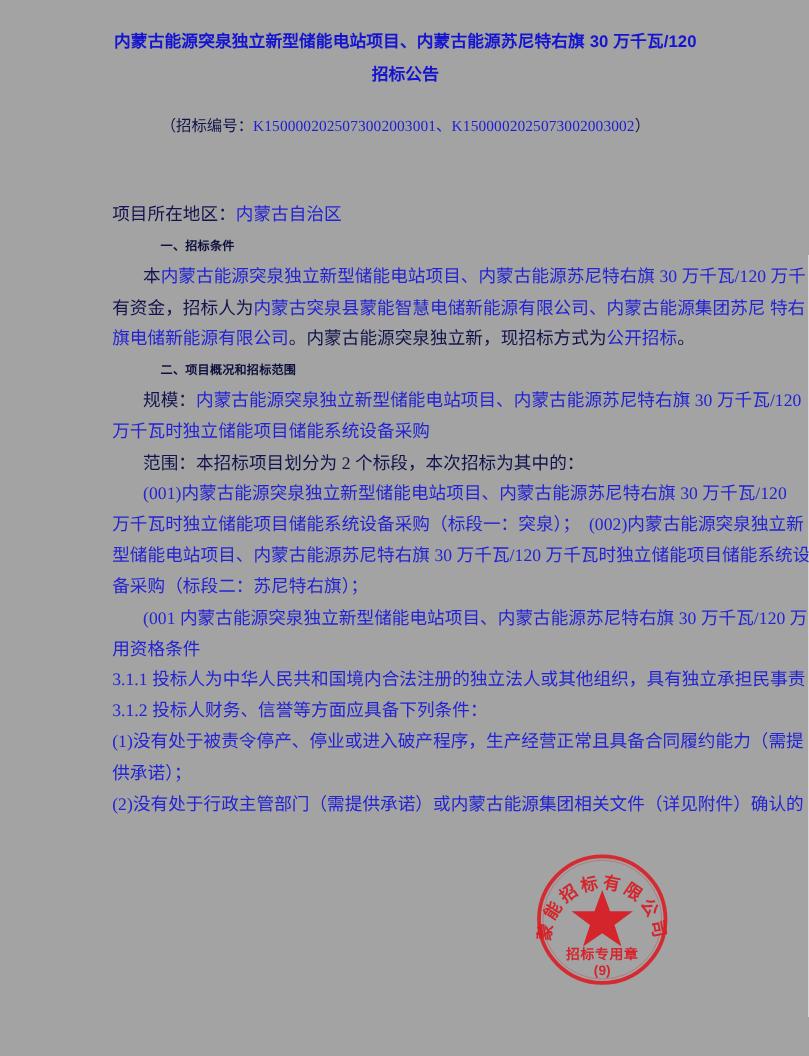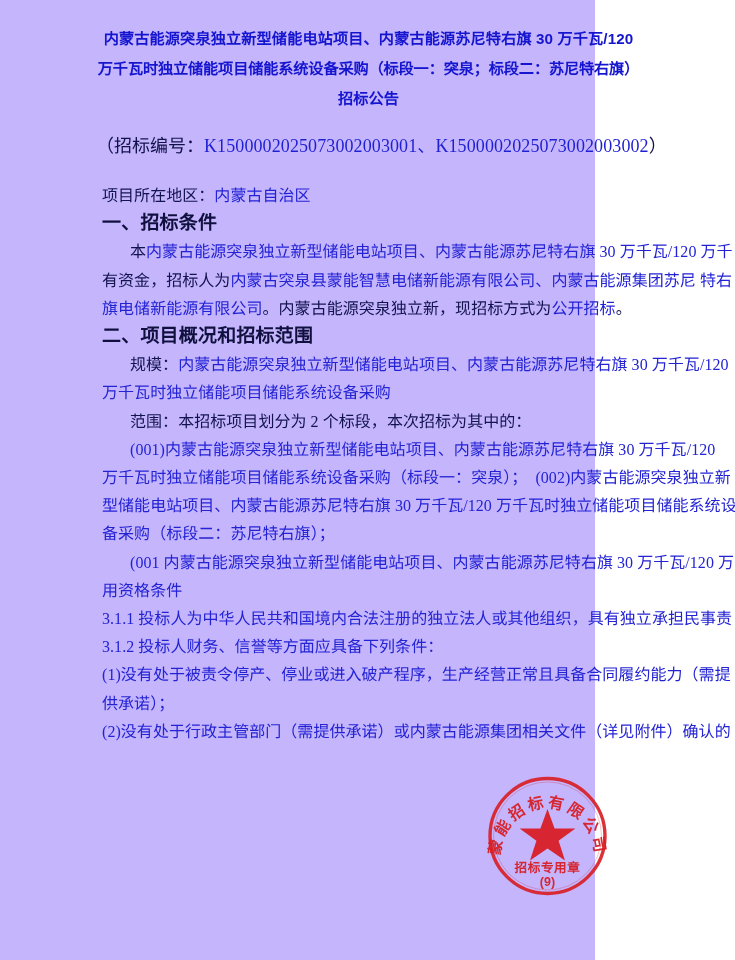--- a/index.html
+++ b/index.html
@@ -14,23 +14,23 @@
     position: relative;
     overflow: hidden;
     font-family: "Liberation Serif", "DejaVu Serif", serif;
     -webkit-font-smoothing: antialiased;
   }
 
   
   #page {
     position: absolute;
     left: 0; top: 0;
-    width: 595px;
+    width: 735px;
     height: 960px;
-    background: #c4b5fd;
+    background: #a3a3a3;
   }
 
   
   .title-block {
     position: absolute;
     left: 96px;
     top: 24px;
     width: 545px;
     text-align: center;
   }
@@ -44,21 +44,21 @@
     text-align: center;
   }
   .doc-title .ln {
     display: block;
     white-space: nowrap;
   }
   .doc-title .ln.ln2 { letter-spacing: -0.15px; }
 
   .tender-no {
     margin-top: 19px;
-    font-size: 18px;
+    font-size: 14px;
     line-height: 26px;
     text-align: center;
     white-space: nowrap;
     font-family: "Liberation Serif", "DejaVu Serif", serif;
   }
   .tender-no .dk { color: #12124a; }
   .tender-no .bl { color: #1f1fd2; font-family: "Liberation Serif","DejaVu Serif",serif; letter-spacing: 0.1px;}
 
   
   .body-wrap {
@@ -71,27 +71,28 @@
     font-size: 16px;
     line-height: 28.2px;
     color: #2323d4;
     white-space: nowrap;
     letter-spacing: 0.05px;
   }
   .dk   { color: #13134e; }
   .bl   { color: #2323d4; }
 
   .heading {
-    font-family: Liberation Mono, monospace;
+    font-family: Liberation Sans, sans-serif;
     font-weight: bold;
-    font-size: 19px;
+    font-size: 11px;
     line-height: 28.2px;
     color: #10103f;
     white-space: nowrap;
     letter-spacing: 0.2px;
+    margin-left: 44px;
   }
   .ind2 { padding-left: 28px; }
 
   
   .num { letter-spacing: 0.15px; }
 
   
   .seal {
     position: absolute;
     left: 487px;
@@ -103,21 +104,20 @@
   .seal svg { display: block; width: 121px; height: 120px; }
 </style>
 </head>
 <body>
 
 <div id="page">
 
   <div class="title-block">
     <div class="doc-title">
       <span class="ln ln1">内蒙古能源突泉独立新型储能电站项目、内蒙古能源苏尼特右旗 30 万千瓦/120</span>
-      <span class="ln ln2">万千瓦时独立储能项目储能系统设备采购（标段一：突泉；标段二：苏尼特右旗）</span>
       <span class="ln ln3">招标公告</span>
     </div>
 
     <div class="tender-no">
       <span class="dk">（招标编号：</span><span class="bl num">K150000202507300200300​1、K150000202507300200300​2</span><span class="dk">）</span>
     </div>
   </div>
 
   <div class="body-wrap">
 

